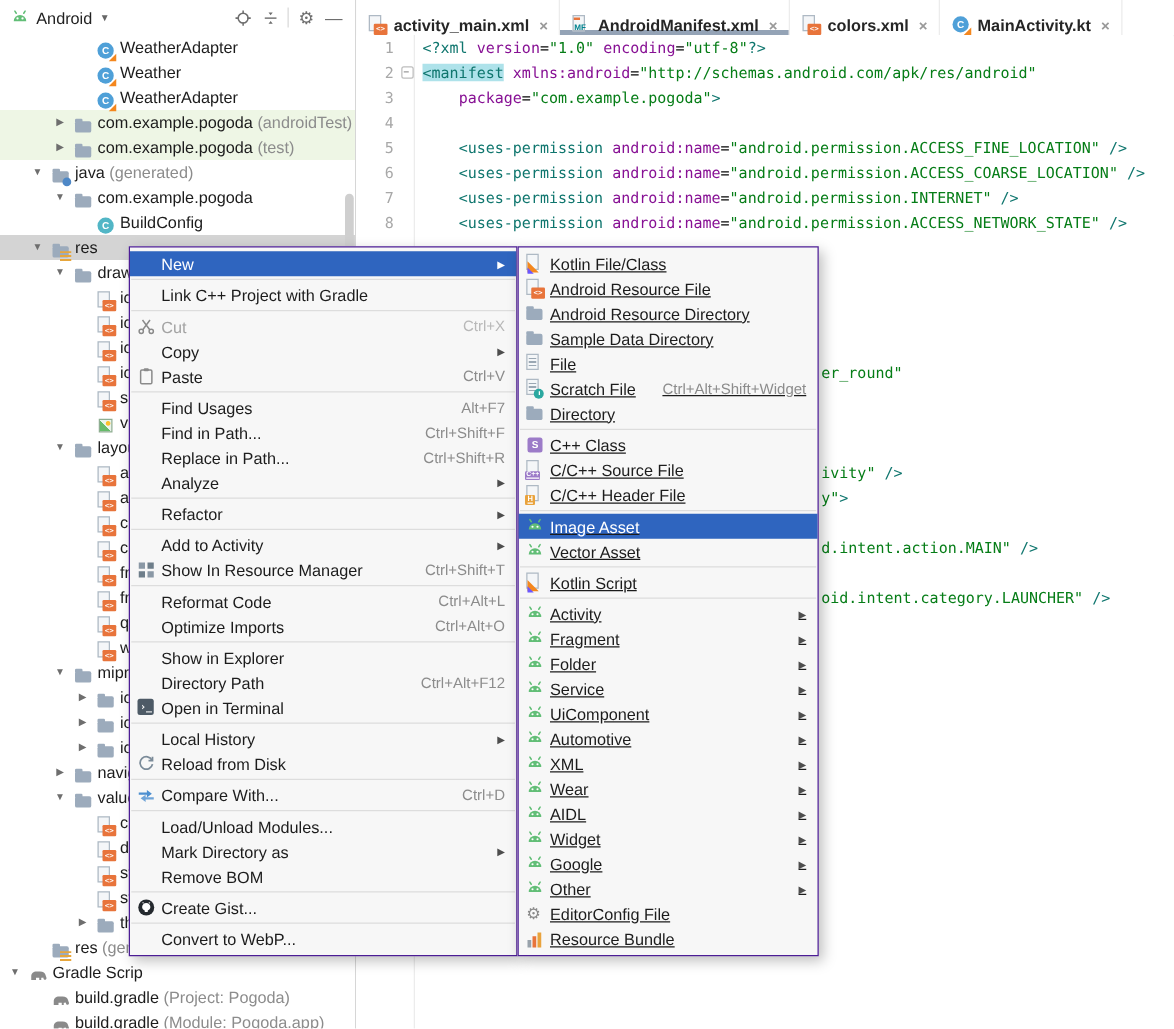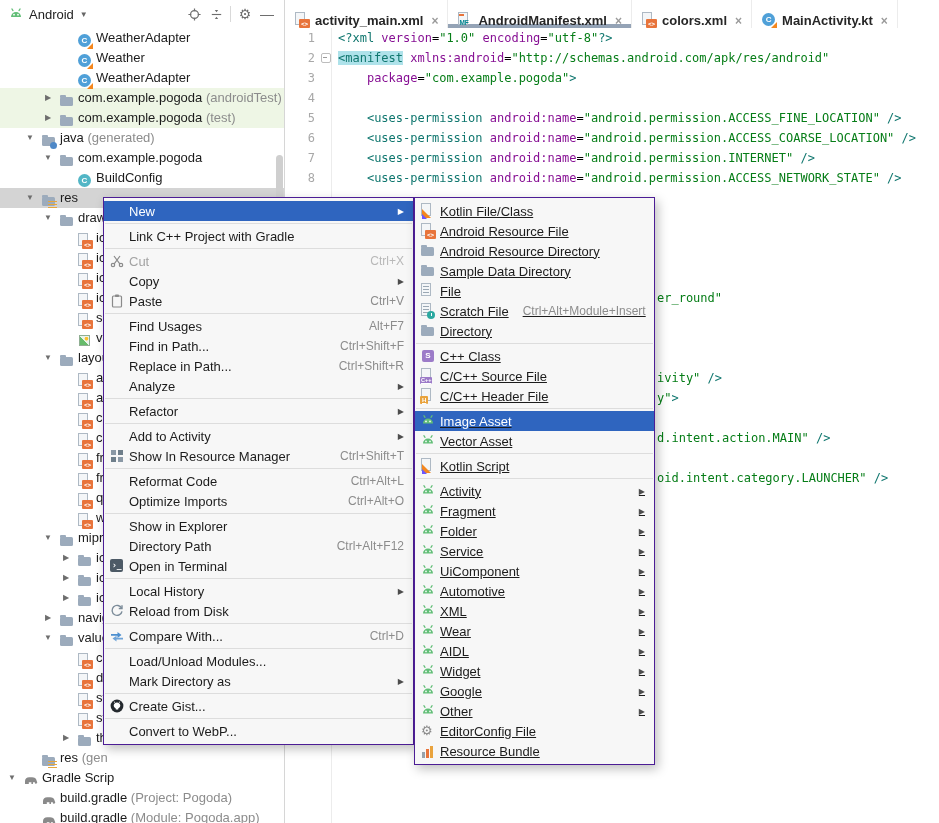--- a/index.html
+++ b/index.html
@@ -519,20 +519,24 @@
       <div class="msep"></div>
       <div class="mi">
         <span class="micol"></span>
         <span class="mlabel">Load/Unload Modules...</span>
       </div>
       <div class="mi">
         <span class="micol"></span>
         <span class="mlabel">Mark Directory as</span>
         <span class="marr">▶</span>
       </div>
+      <div class="mi">
+        <span class="micol"></span>
+        <span class="mlabel">Remove BOM</span>
+      </div>
       <div class="msep"></div>
       <div class="mi">
         <span class="micol">
           <span class="icn i-github">
             <svg viewBox="0 0 16 16">
               <circle cx="8" cy="8" r="6.4" fill="#24292E"></circle>
               <path fill="#fff" d="M8 4.4c-1.9 0-3.3 1.4-3.3 3.2 0 .9.4 1.7 1.1 2.2.5.4 1 .5 1 .9v.9h2.4v-.9c0-.4.5-.5 1-.9.7-.5 1.1-1.3 1.1-2.2C11.3 5.8 9.9 4.4 8 4.4z"></path>
               <path fill="#fff" d="M5.4 5 4.8 3.6l1.5.5zM10.6 5l.6-1.4-1.5.5z"></path>
             </svg>
           </span>
@@ -579,21 +583,21 @@
         </span>
         <span class="mlabel">File</span>
       </div>
       <div class="mi">
         <span class="micol">
           <span class="icn i-scratch">
             <u></u>
           </span>
         </span>
         <span class="mlabel">Scratch File</span>
-        <span class="msc">Ctrl+Alt+Module+Insert</span>
+        <span class="msc">Ctrl+Alt+Shift+Widget</span>
       </div>
       <div class="mi">
         <span class="micol">
           <span class="icn i-folder"></span>
         </span>
         <span class="mlabel">Directory</span>
       </div>
       <div class="msep"></div>
       <div class="mi">
         <span class="micol">

